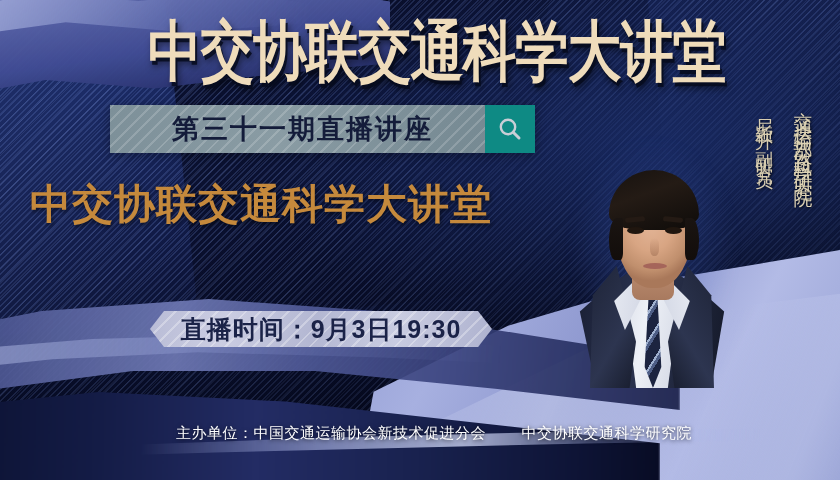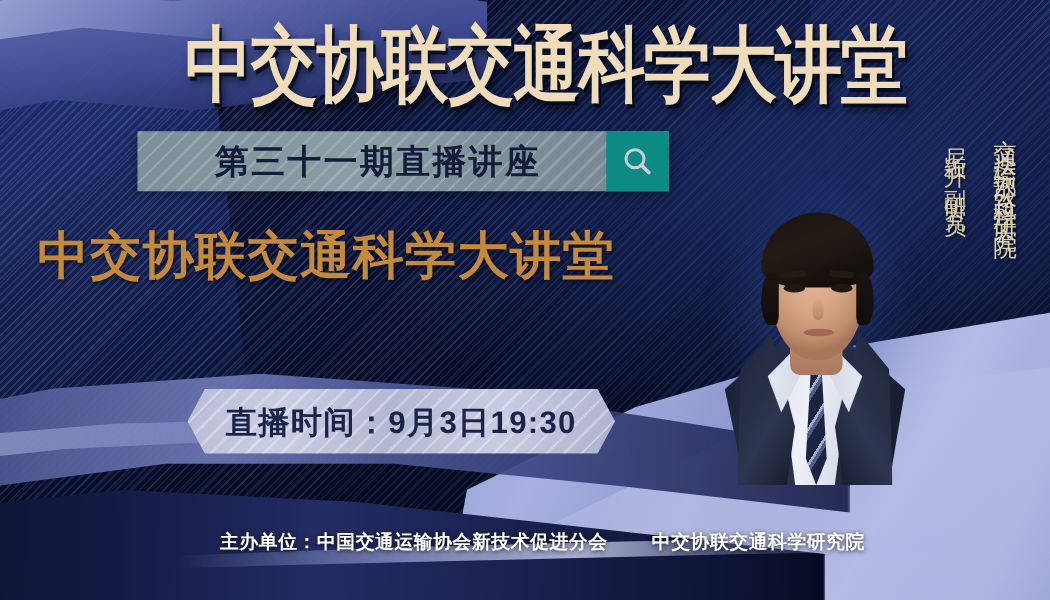--- a/index.html
+++ b/index.html
@@ -202,21 +202,21 @@
     letter-spacing: 1px;
     text-shadow: 1px 2px 4px rgba(0,0,0,0.55);
     font-family: "DejaVu Sans", "Liberation Sans", sans-serif;
   }
   .headline div { white-space: nowrap; }
 
   
   .time-banner {
     position: absolute;
     left: 150px; top: 311px;
-    width: 342px; height: 52px;
+    width: 342px; height: 36px;
     background: linear-gradient(100deg, #b9bcd6 0%, #cbcde2 22%, #b3b7d2 48%, #c9cce1 72%, #aeb2cf 100%);
     clip-path: polygon(14px 0%, calc(100% - 14px) 0%, 100% 50%, calc(100% - 14px) 100%, 14px 100%, 0% 50%);
     display: flex;
     align-items: center;
     justify-content: center;
     box-shadow: 0 3px 12px rgba(0,0,0,0.40);
   }
   .time-banner::before {
     content: "";
     position: absolute; inset: 0;
@@ -371,21 +371,21 @@
     font-weight: 500;
     text-shadow: 1px 1px 3px rgba(0,0,0,0.7);
   }
 
   
   .footer {
     position: absolute;
     left: 0; right: 0; top: 424px;
     text-align: center;
     font-size: 15px;
-    font-weight: 700;
+    font-weight: 400;
     color: #ffffff;
     letter-spacing: 0.5px;
     text-shadow: 0 1px 4px rgba(0,0,0,0.75);
     padding-left: 28px;
   }
   .footer .gap { display: inline-block; width: 26px; }
 </style>
 </head>
 <body>
 

